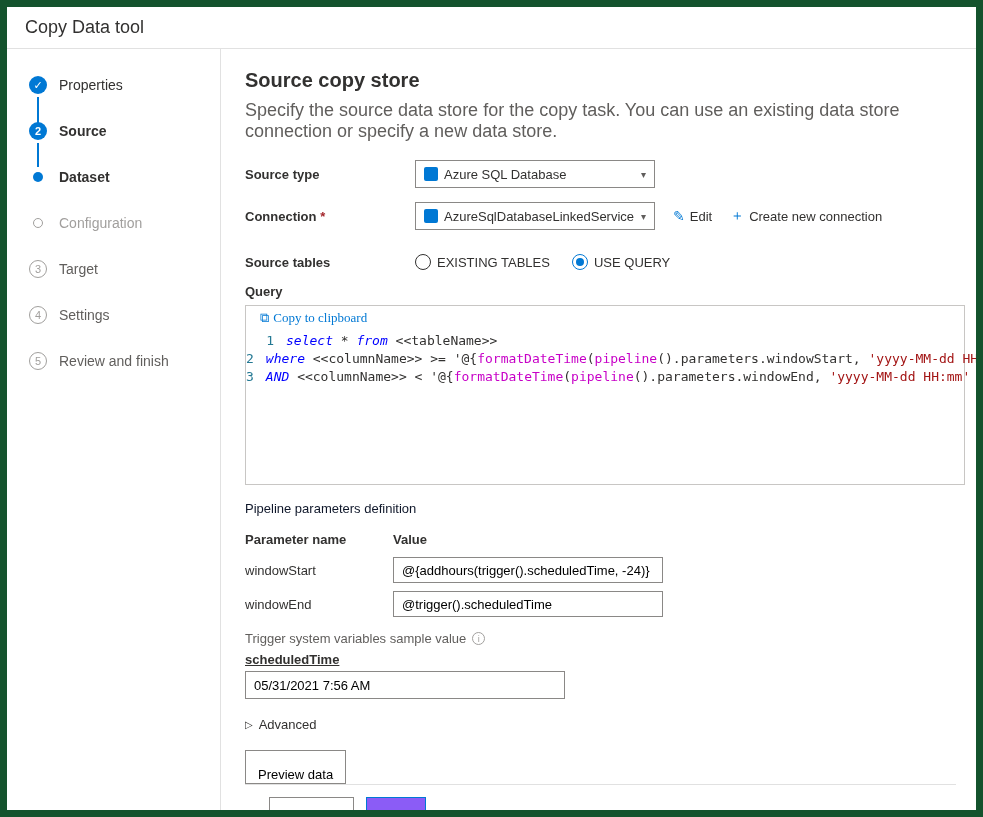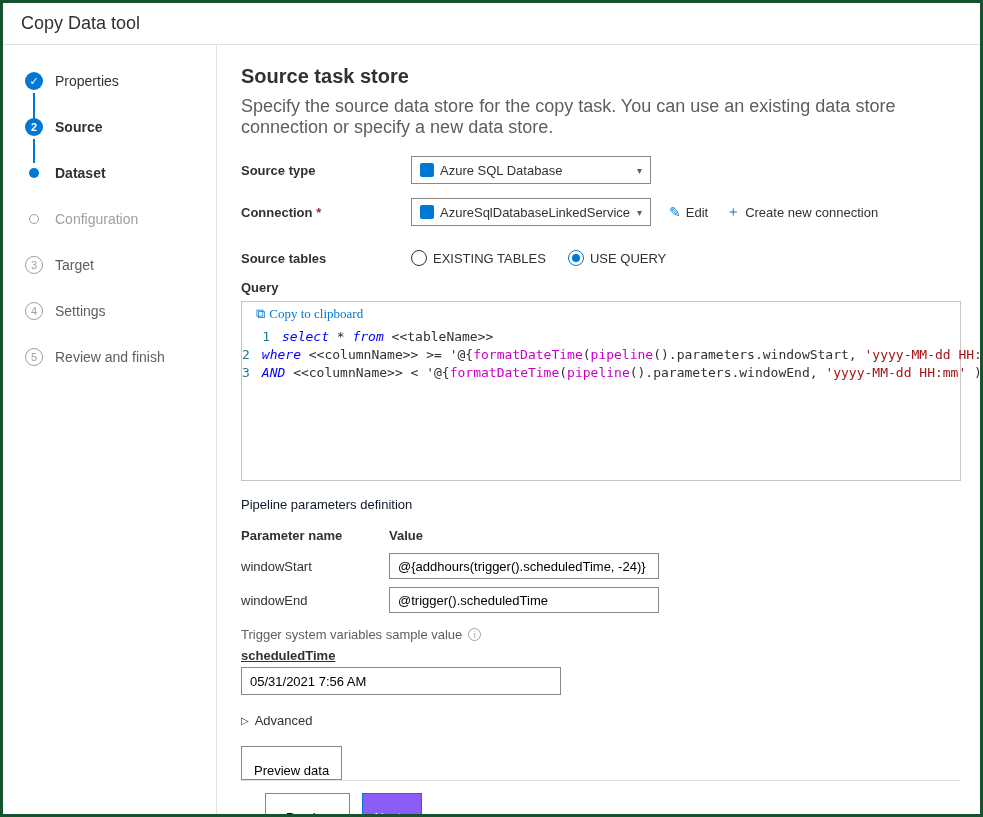--- a/index.html
+++ b/index.html
@@ -1,17 +1,17 @@
 <!DOCTYPE html>
 <html><head>
 <meta charset="utf-8">
 <style>
   * { box-sizing: border-box; margin: 0; padding: 0; }
   html, body { width: 983px; height: 817px; font-family: "Segoe UI", Arial, sans-serif; font-size: 14px; color: #323130; background: #fff; }
-  .frame { width: 983px; height: 817px; border: 3px solid #14532d; display: flex; flex-direction: column; }
+  .frame { width: 983px; height: 817px; border: 7px solid #14532d; display: flex; flex-direction: column; }
   .titlebar { padding: 10px 18px 10px 18px; font-size: 18px; font-weight: 400; border-bottom: 1px solid #e1e1e1; }
   .body { flex: 1; display: flex; overflow: hidden; }
   .sidebar { width: 214px; border-right: 1px solid #e1e1e1; padding: 22px 0 0 22px; position: relative; }
   .step { display: flex; align-items: center; height: 28px; margin-bottom: 18px; position: relative; }
   .step .circle { width: 18px; height: 18px; border-radius: 50%; display: flex; align-items: center; justify-content: center; font-size: 11px; margin-right: 12px; flex-shrink: 0; }
   .circle.done { background: #0078d4; color: #fff; }
   .circle.active { background: #0078d4; color: #fff; font-weight: 600; }
   .circle.pending { border: 1px solid #a19f9d; color: #a19f9d; background: #fff; }
   .circle.subdone { width: 10px; height: 10px; background: #0078d4; margin-left: 4px; margin-right: 16px; }
   .circle.subpend { width: 10px; height: 10px; border: 1px solid #a19f9d; background: #fff; margin-left: 4px; margin-right: 16px; }
@@ -106,21 +106,21 @@
         <span class="circle pending">4</span>
         <span class="label">Settings</span>
       </div>
       <div class="step pending" style="margin-top:10px;">
         <span class="circle pending">5</span>
         <span class="label">Review and finish</span>
       </div>
     </div>
 
     <div class="main">
-      <h2>Source task store</h2>
+      <h2>Source copy store</h2>
       <div class="desc">Specify the source data store for the copy task. You can use an existing data store connection or specify a new data store.</div>
 
       <div class="row">
         <div class="lab">Source type</div>
         <div class="dropdown">
           <span class="dbicon"></span>
           <span class="txt">Azure SQL Database</span>
           <span class="chev">▾</span>
         </div>
       </div>

